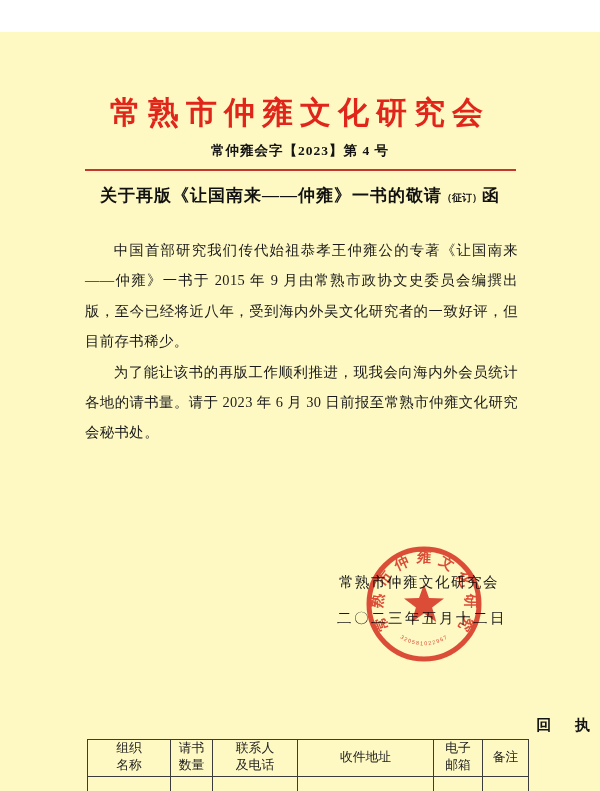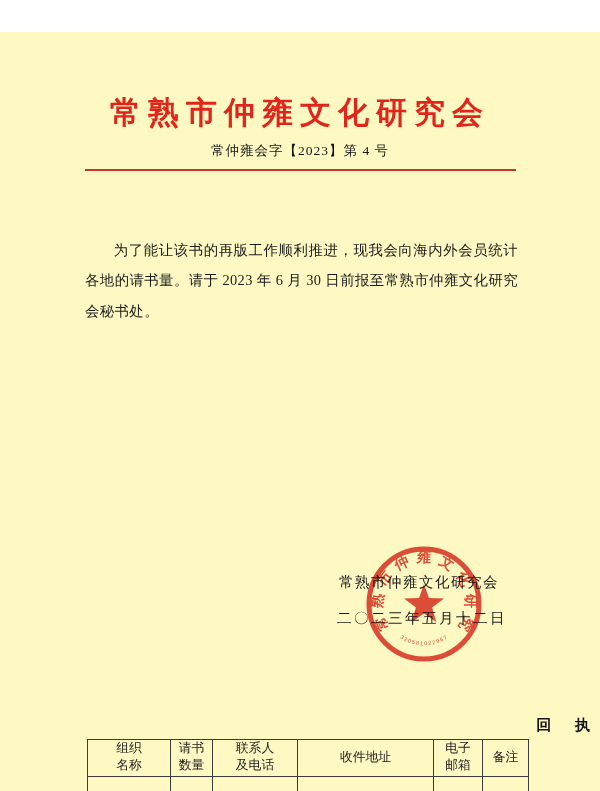--- a/index.html
+++ b/index.html
@@ -18,21 +18,21 @@
     font-family:"Liberation Sans", sans-serif;
     font-weight:bold;
     font-size:31px;
     letter-spacing:7px;
     color:#e0261b;
     white-space:nowrap;
   }
   .doc-number{
     position:absolute;top:110px;left:0;width:600px;
     text-align:center;
-    font-weight:normal;
+    font-weight:bold;
     font-size:13.5px;
     letter-spacing:1px;
     color:#141414;
   }
   .red-rule{
     position:absolute;top:137px;left:85px;width:431px;height:2px;
     background:#c4372c;
   }
   .subject{
     position:absolute;top:152px;left:0;width:600px;
@@ -112,22 +112,24 @@
 <body>
 
 <div class="page">
 
   <div class="org-title">常熟市仲雍文化研究会</div>
 
   <div class="doc-number">常仲雍会字【2023】第 4 号</div>
 
   <div class="red-rule"></div>
 
+  <div class="subject"><span>关于再版《让国南来——仲雍》一书的敬请</span><span class="paren">（征订）</span><span>函</span></div>
 
   <div class="body-text">
+    <p>中国首部研究我们传代始祖恭孝王仲雍公的专著《让国南来——仲雍》一书于 2015 年 9 月由常熟市政协文史委员会编撰出版，至今已经将近八年，受到海内外吴文化研究者的一致好评，但目前存书稀少。</p>
     <p>为了能让该书的再版工作顺利推进，现我会向海内外会员统计各地的请书量。请于 2023 年 6 月 30 日前报至常熟市仲雍文化研究会秘书处。</p>
   </div>
 
   <div class="sig-org">常熟市仲雍文化研究会</div>
   <div class="sig-date">二〇二三年五月十二日</div>
 
   <svg class="seal" viewBox="0 0 124 124" xmlns="http://www.w3.org/2000/svg" aria-hidden="true">
     <circle cx="62" cy="62" r="55" fill="none" stroke="#d5281e" stroke-width="5"></circle>
     <polygon points="62,42 67,56.1 82,56.5 70.1,65.6 74.3,80 62,71.5 49.7,80 53.9,65.6 42,56.5 57,56.1" fill="#d5281e"></polygon>
     <defs>

